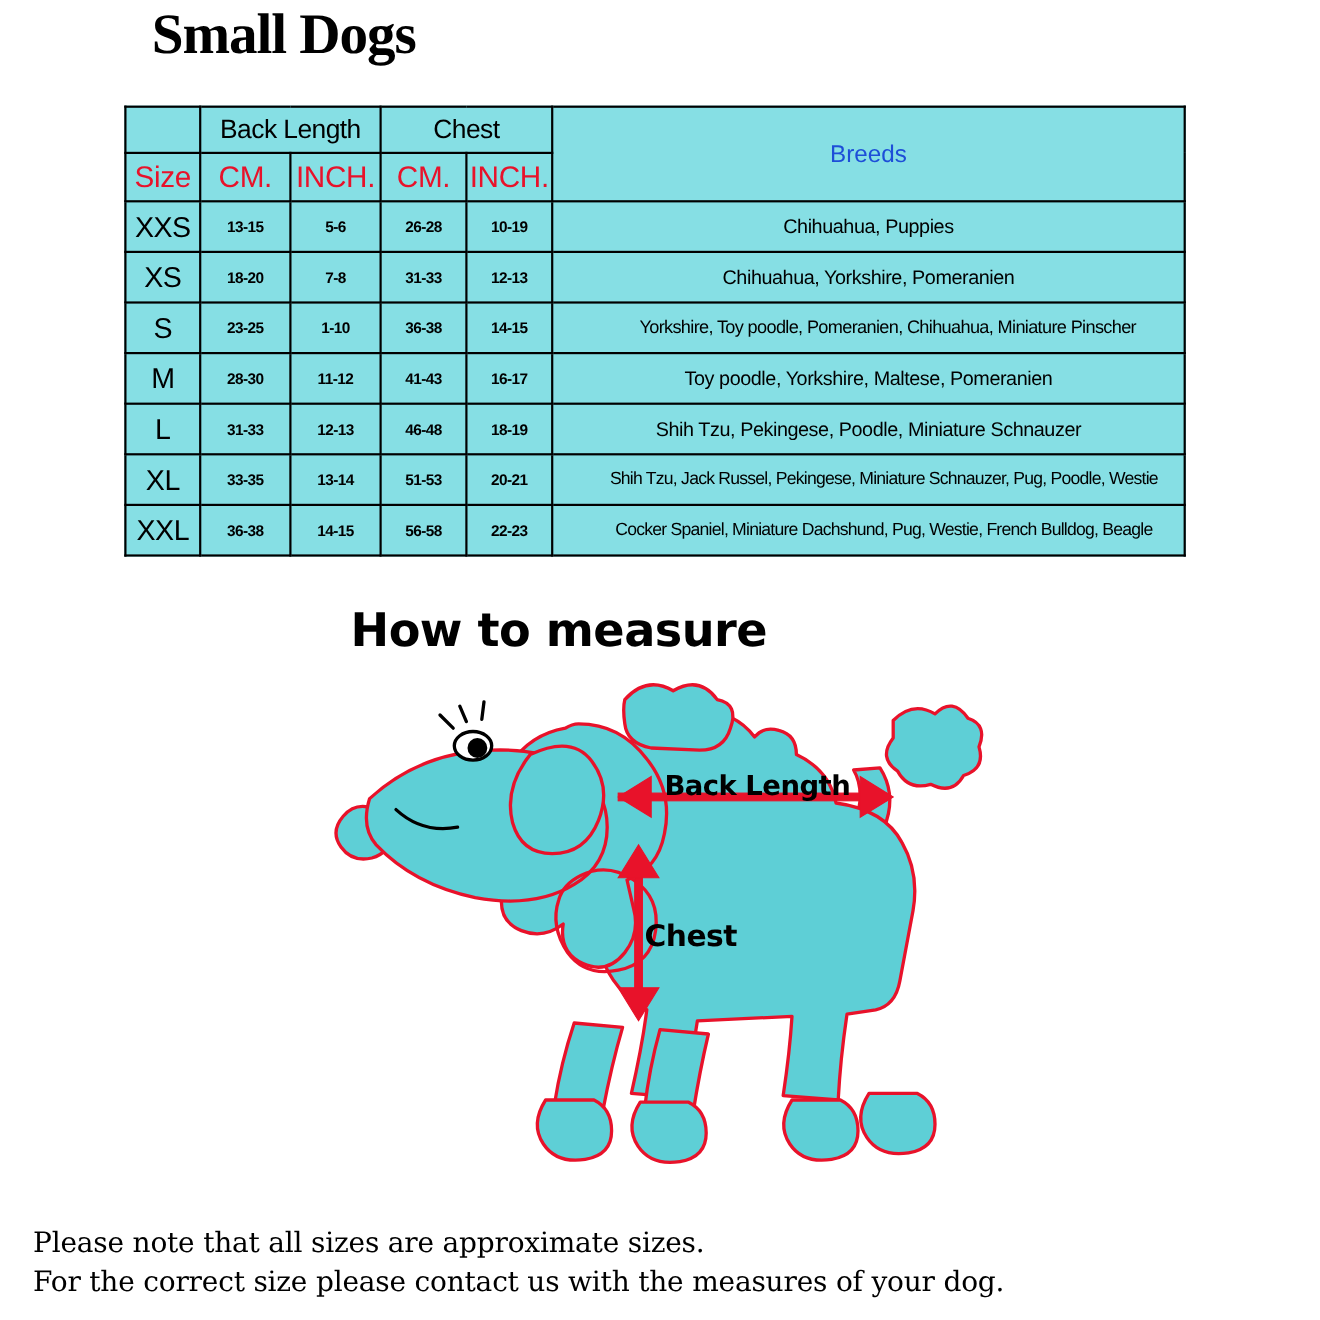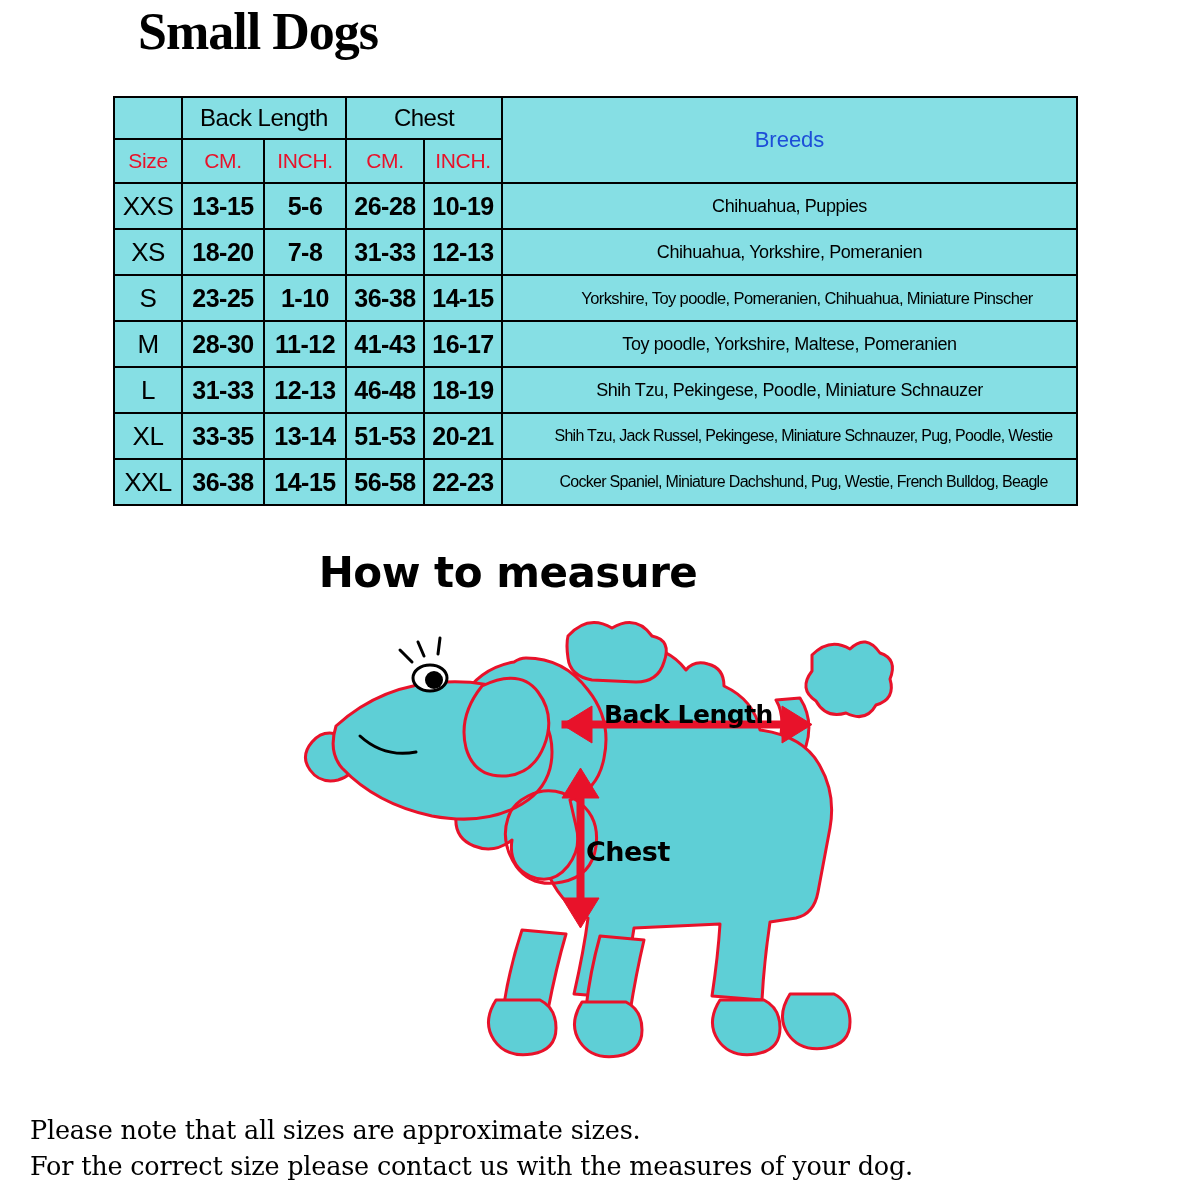--- a/index.html
+++ b/index.html
@@ -49,21 +49,21 @@
     font-family: "Liberation Sans", sans-serif;
   }
   .hdr-group {
     font-size: 24px;
     font-weight: normal;
     color: #000;
     height: 40px;
     letter-spacing: -0.5px;
   }
   .hdr-unit {
-    font-size: 21px;
+    font-size: 27px;
     color: #e8122a;
     height: 42px;
     letter-spacing: -0.3px;
     margin-top: 32px;
   }
   .hdr-breeds {
     font-size: 22px;
     color: #1d4ed8;
     font-weight: normal;
   }
@@ -72,21 +72,21 @@
   .col-bl-in  { width: 82px; }
   .col-ch-cm  { width: 78px; }
   .col-ch-in  { width: 78px; }
   .cell-size {
     font-size: 26px;
     color: #000;
     height: 44px;
     letter-spacing: -0.5px;
   }
   .cell-num {
-    font-size: 25px;
+    font-size: 14px;
     font-weight: bold;
     color: #000;
     letter-spacing: -0.5px;
     border-radius: 15px;
   }
   .cell-breeds {
     font-size: 18px;
     color: #000;
     text-align: left;
     padding-left: 7px;

